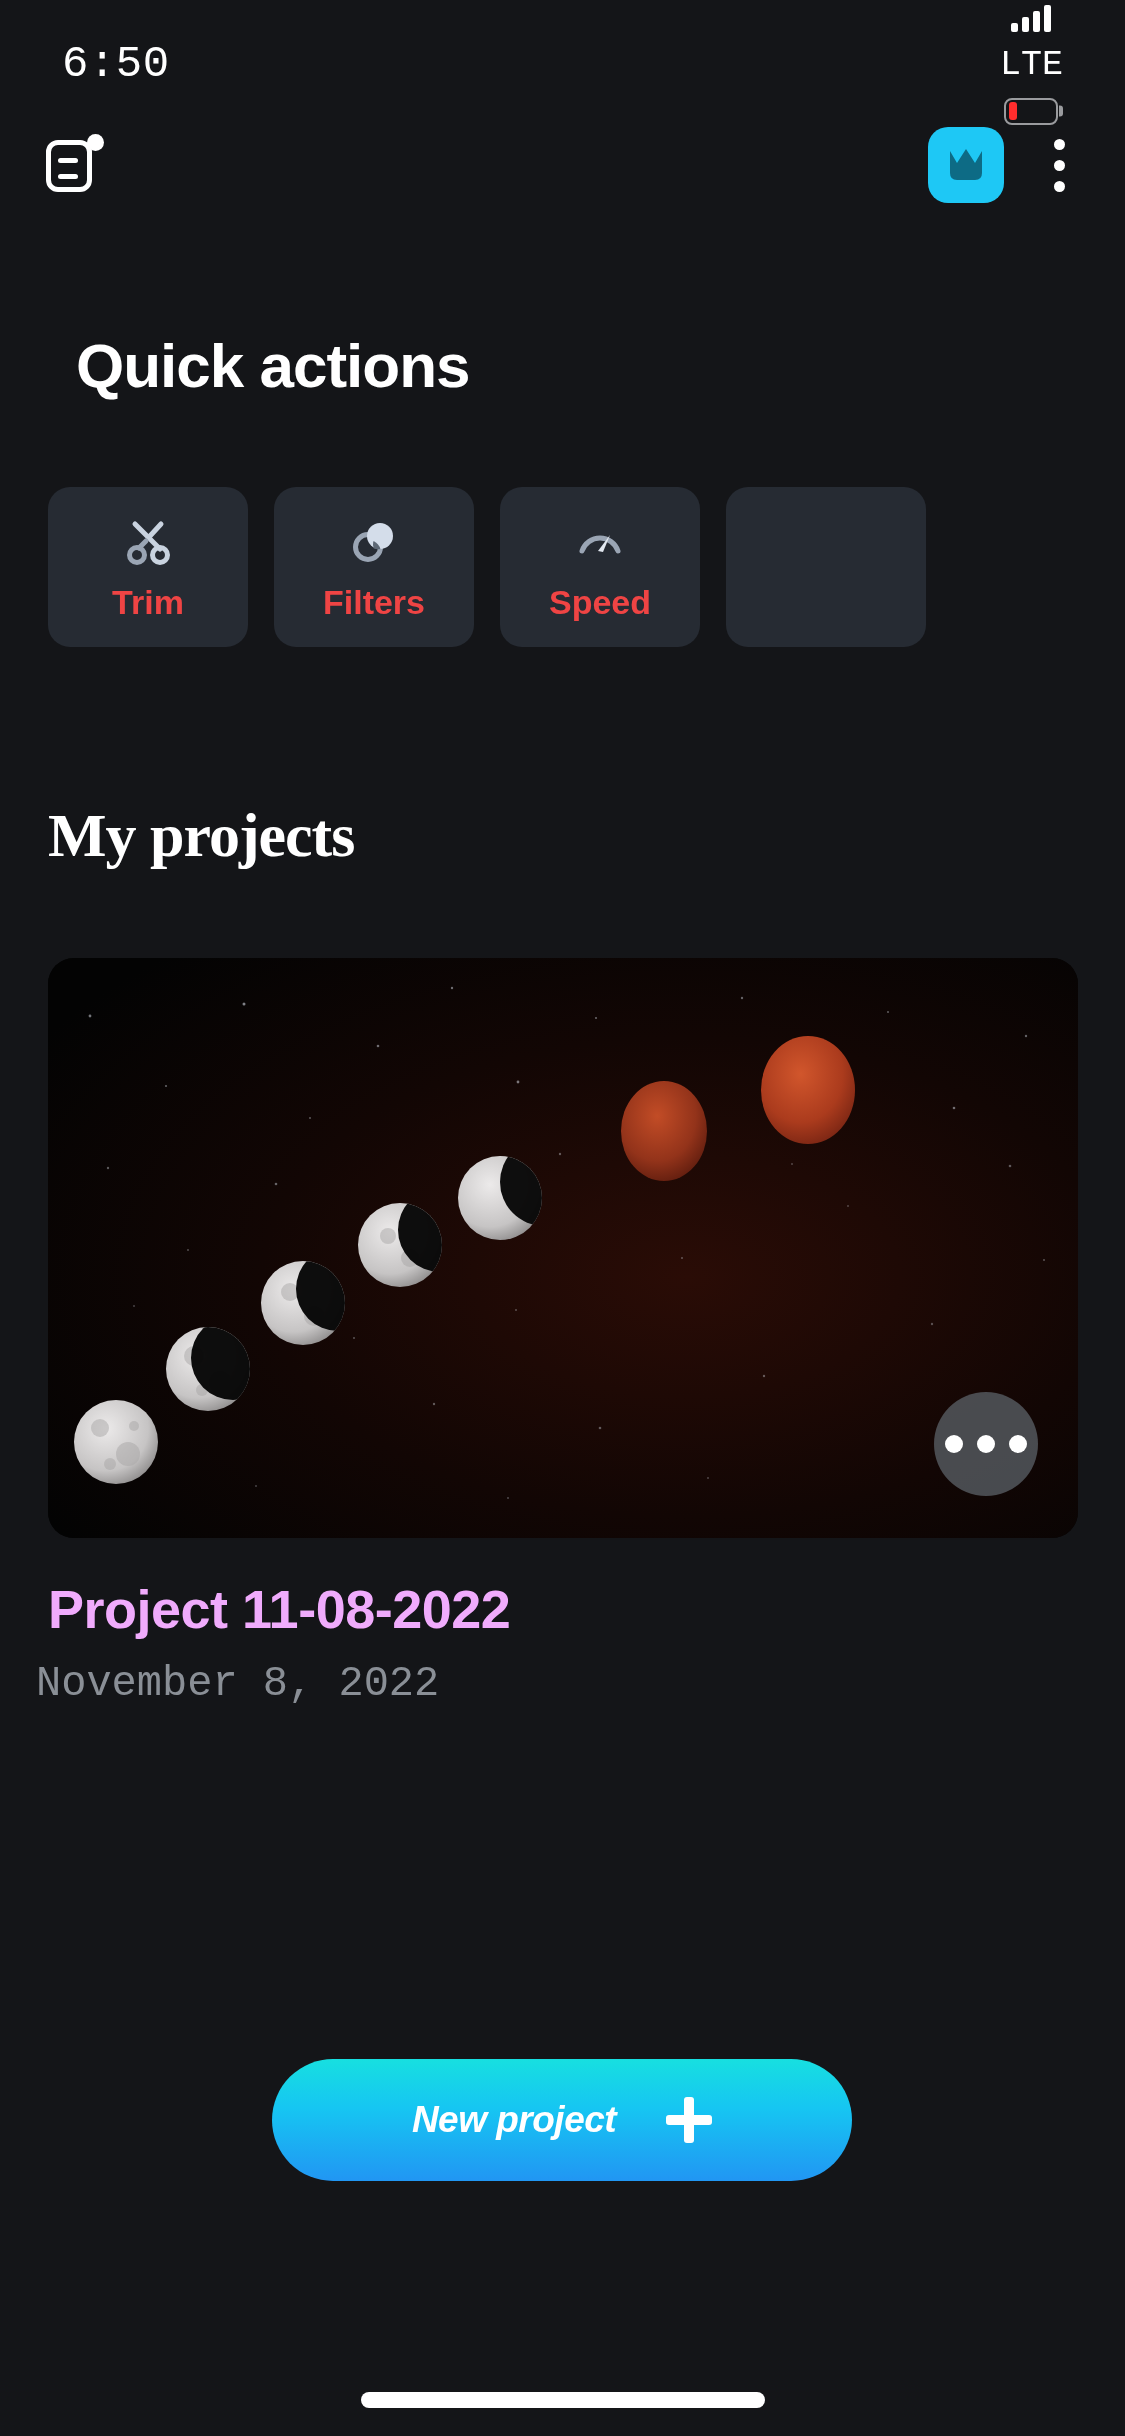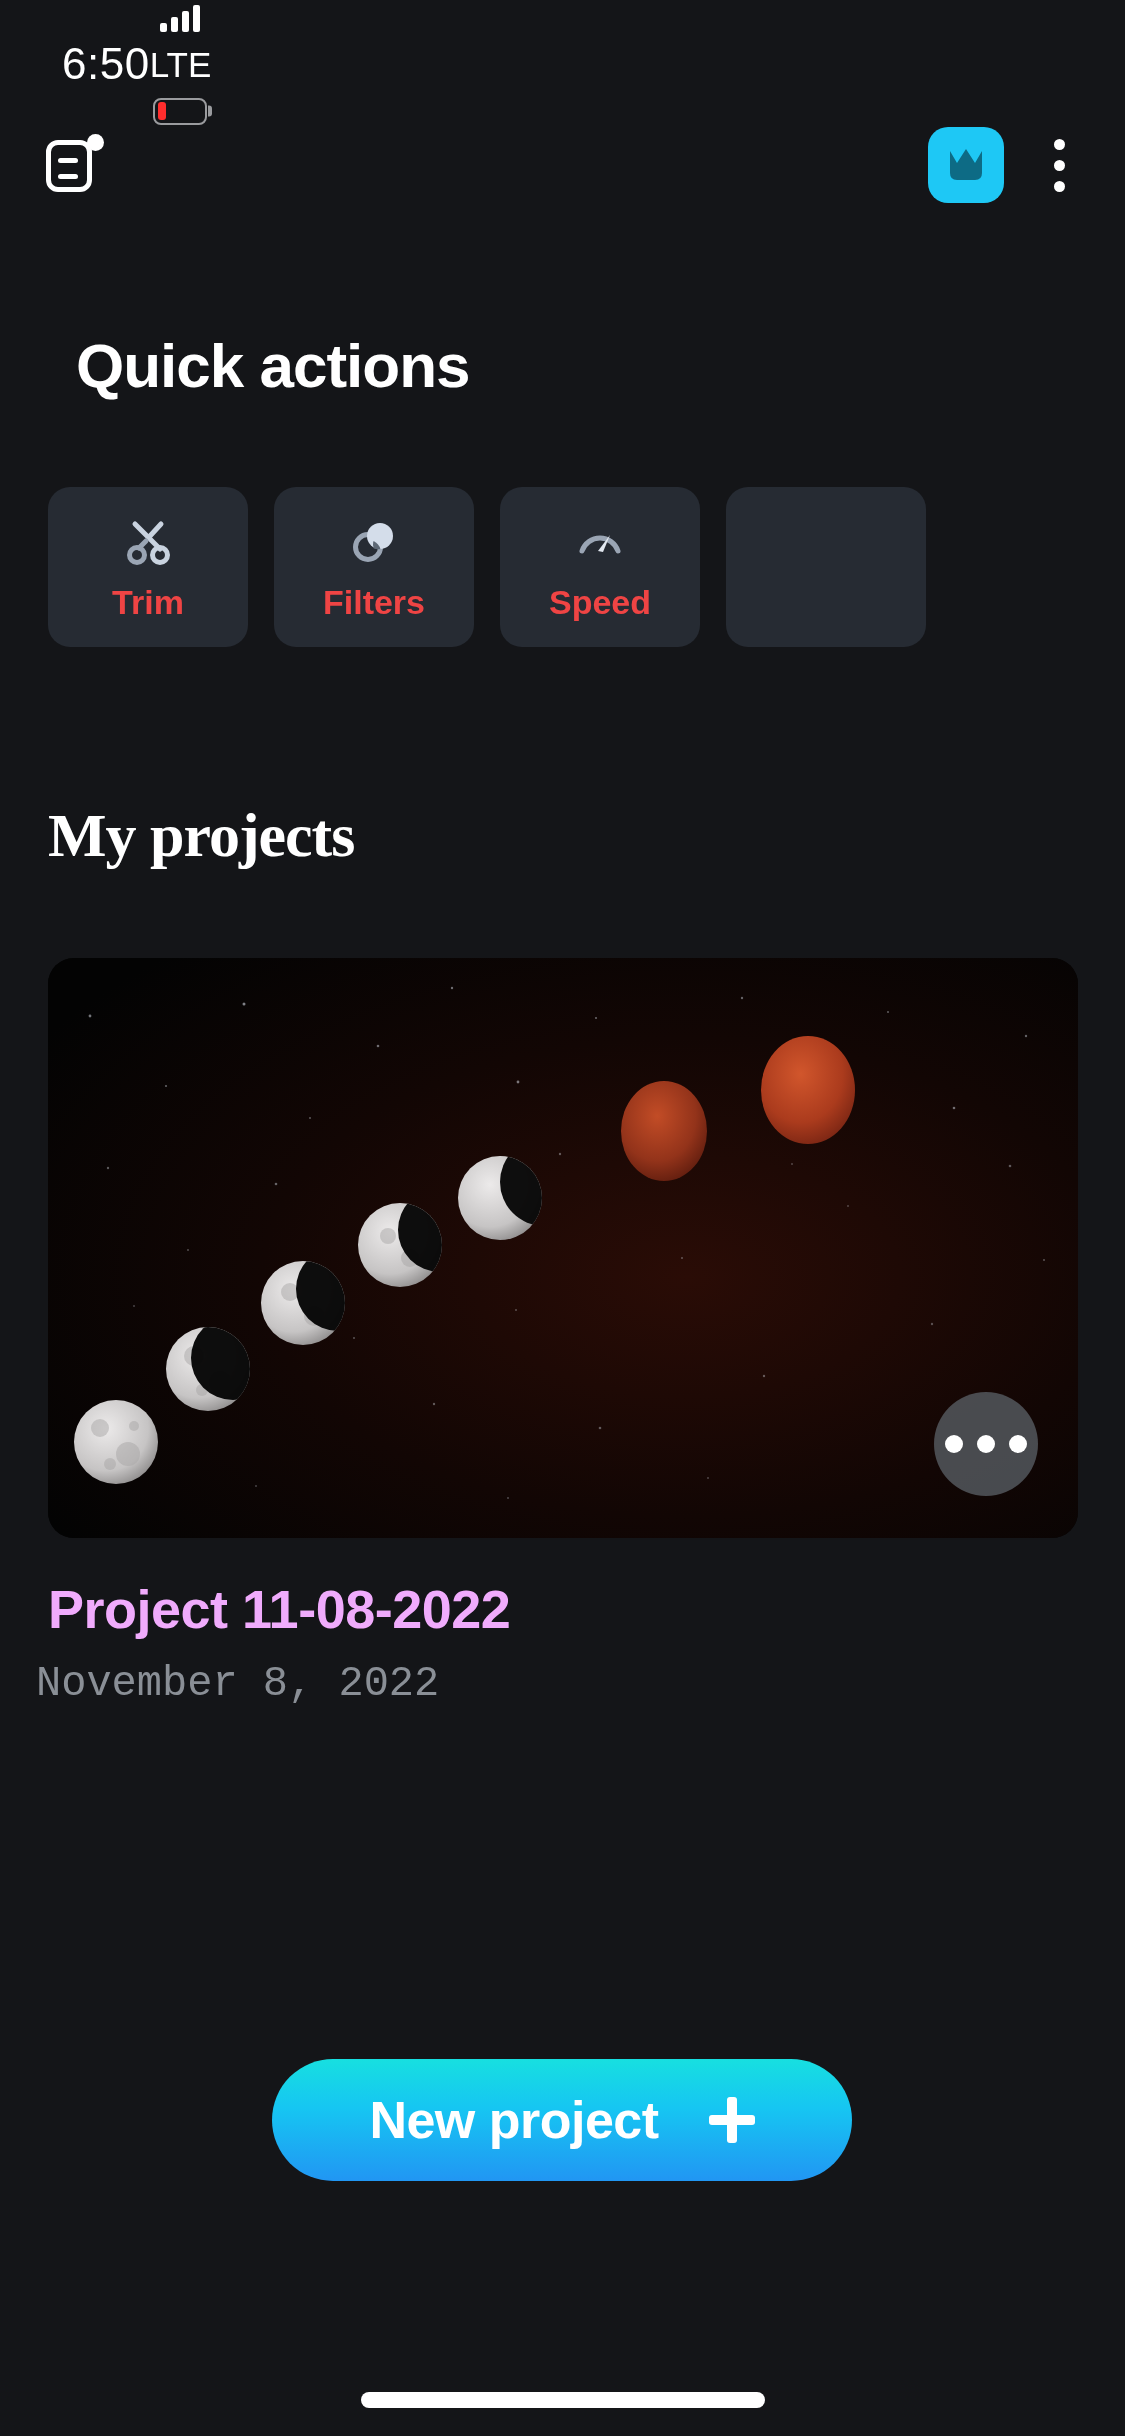--- a/index.html
+++ b/index.html
@@ -7,22 +7,23 @@
     width:1125px; height:2436px;
     background:#141518;
     font-family:"Liberation Sans", sans-serif;
     overflow:hidden;
   }
   .screen { position:relative; width:1125px; height:2436px; background:#141518; }
 
   
   .statusbar {
     position:absolute; top:0; left:0; width:1125px; height:110px;
-    display:flex; align-items:center; 
+    display:flex; align-items:center; justify-content:space-between;
     padding:0 62px 0 62px;
+    font-family:Liberation Mono, monospace;
   }
   .sb-time {
     color:#ffffff; font-size:44px; font-weight:400;
     letter-spacing:0.5px; padding-top:18px;
   }
   .sb-right { display:flex; align-items:center; gap:13px; padding-top:18px;flex-direction:column; }
   .sig { display:flex; align-items:flex-end; gap:4px; height:28px; }
   .sig i { display:block; width:7px; background:#ffffff; border-radius:2px; }
   .sig i:nth-child(1){ height:9px; }
   .sig i:nth-child(2){ height:15px; }
@@ -117,21 +118,21 @@
   }
 
   
   .newproj {
     position:absolute; left:272px; top:2059px;
     width:580px; height:122px; border-radius:61px;
     background:linear-gradient(180deg,#17dfe0 0%,#16c6f2 40%,#2196f3 100%);
     display:flex; align-items:center; justify-content:center; gap:50px;
     border:none; cursor:pointer;
   }
-  .np-label { color:#ffffff; font-size:52px; font-weight:700; letter-spacing:-0.5px; }
+  .np-label { color:#ffffff; font-size:37px; font-weight:700; letter-spacing:-0.5px;font-style:italic; }
   .np-plus { position:relative; width:46px; height:46px; }
   .np-plus:before, .np-plus:after {
     content:""; position:absolute; background:#ffffff; border-radius:3px;
   }
   .np-plus:before { left:0; top:18px; width:46px; height:10px; }
   .np-plus:after  { top:0; left:18px; width:10px; height:46px; }
 
   
   .home-ind {
     position:absolute; bottom:28px; left:50%; transform:translateX(-50%);

